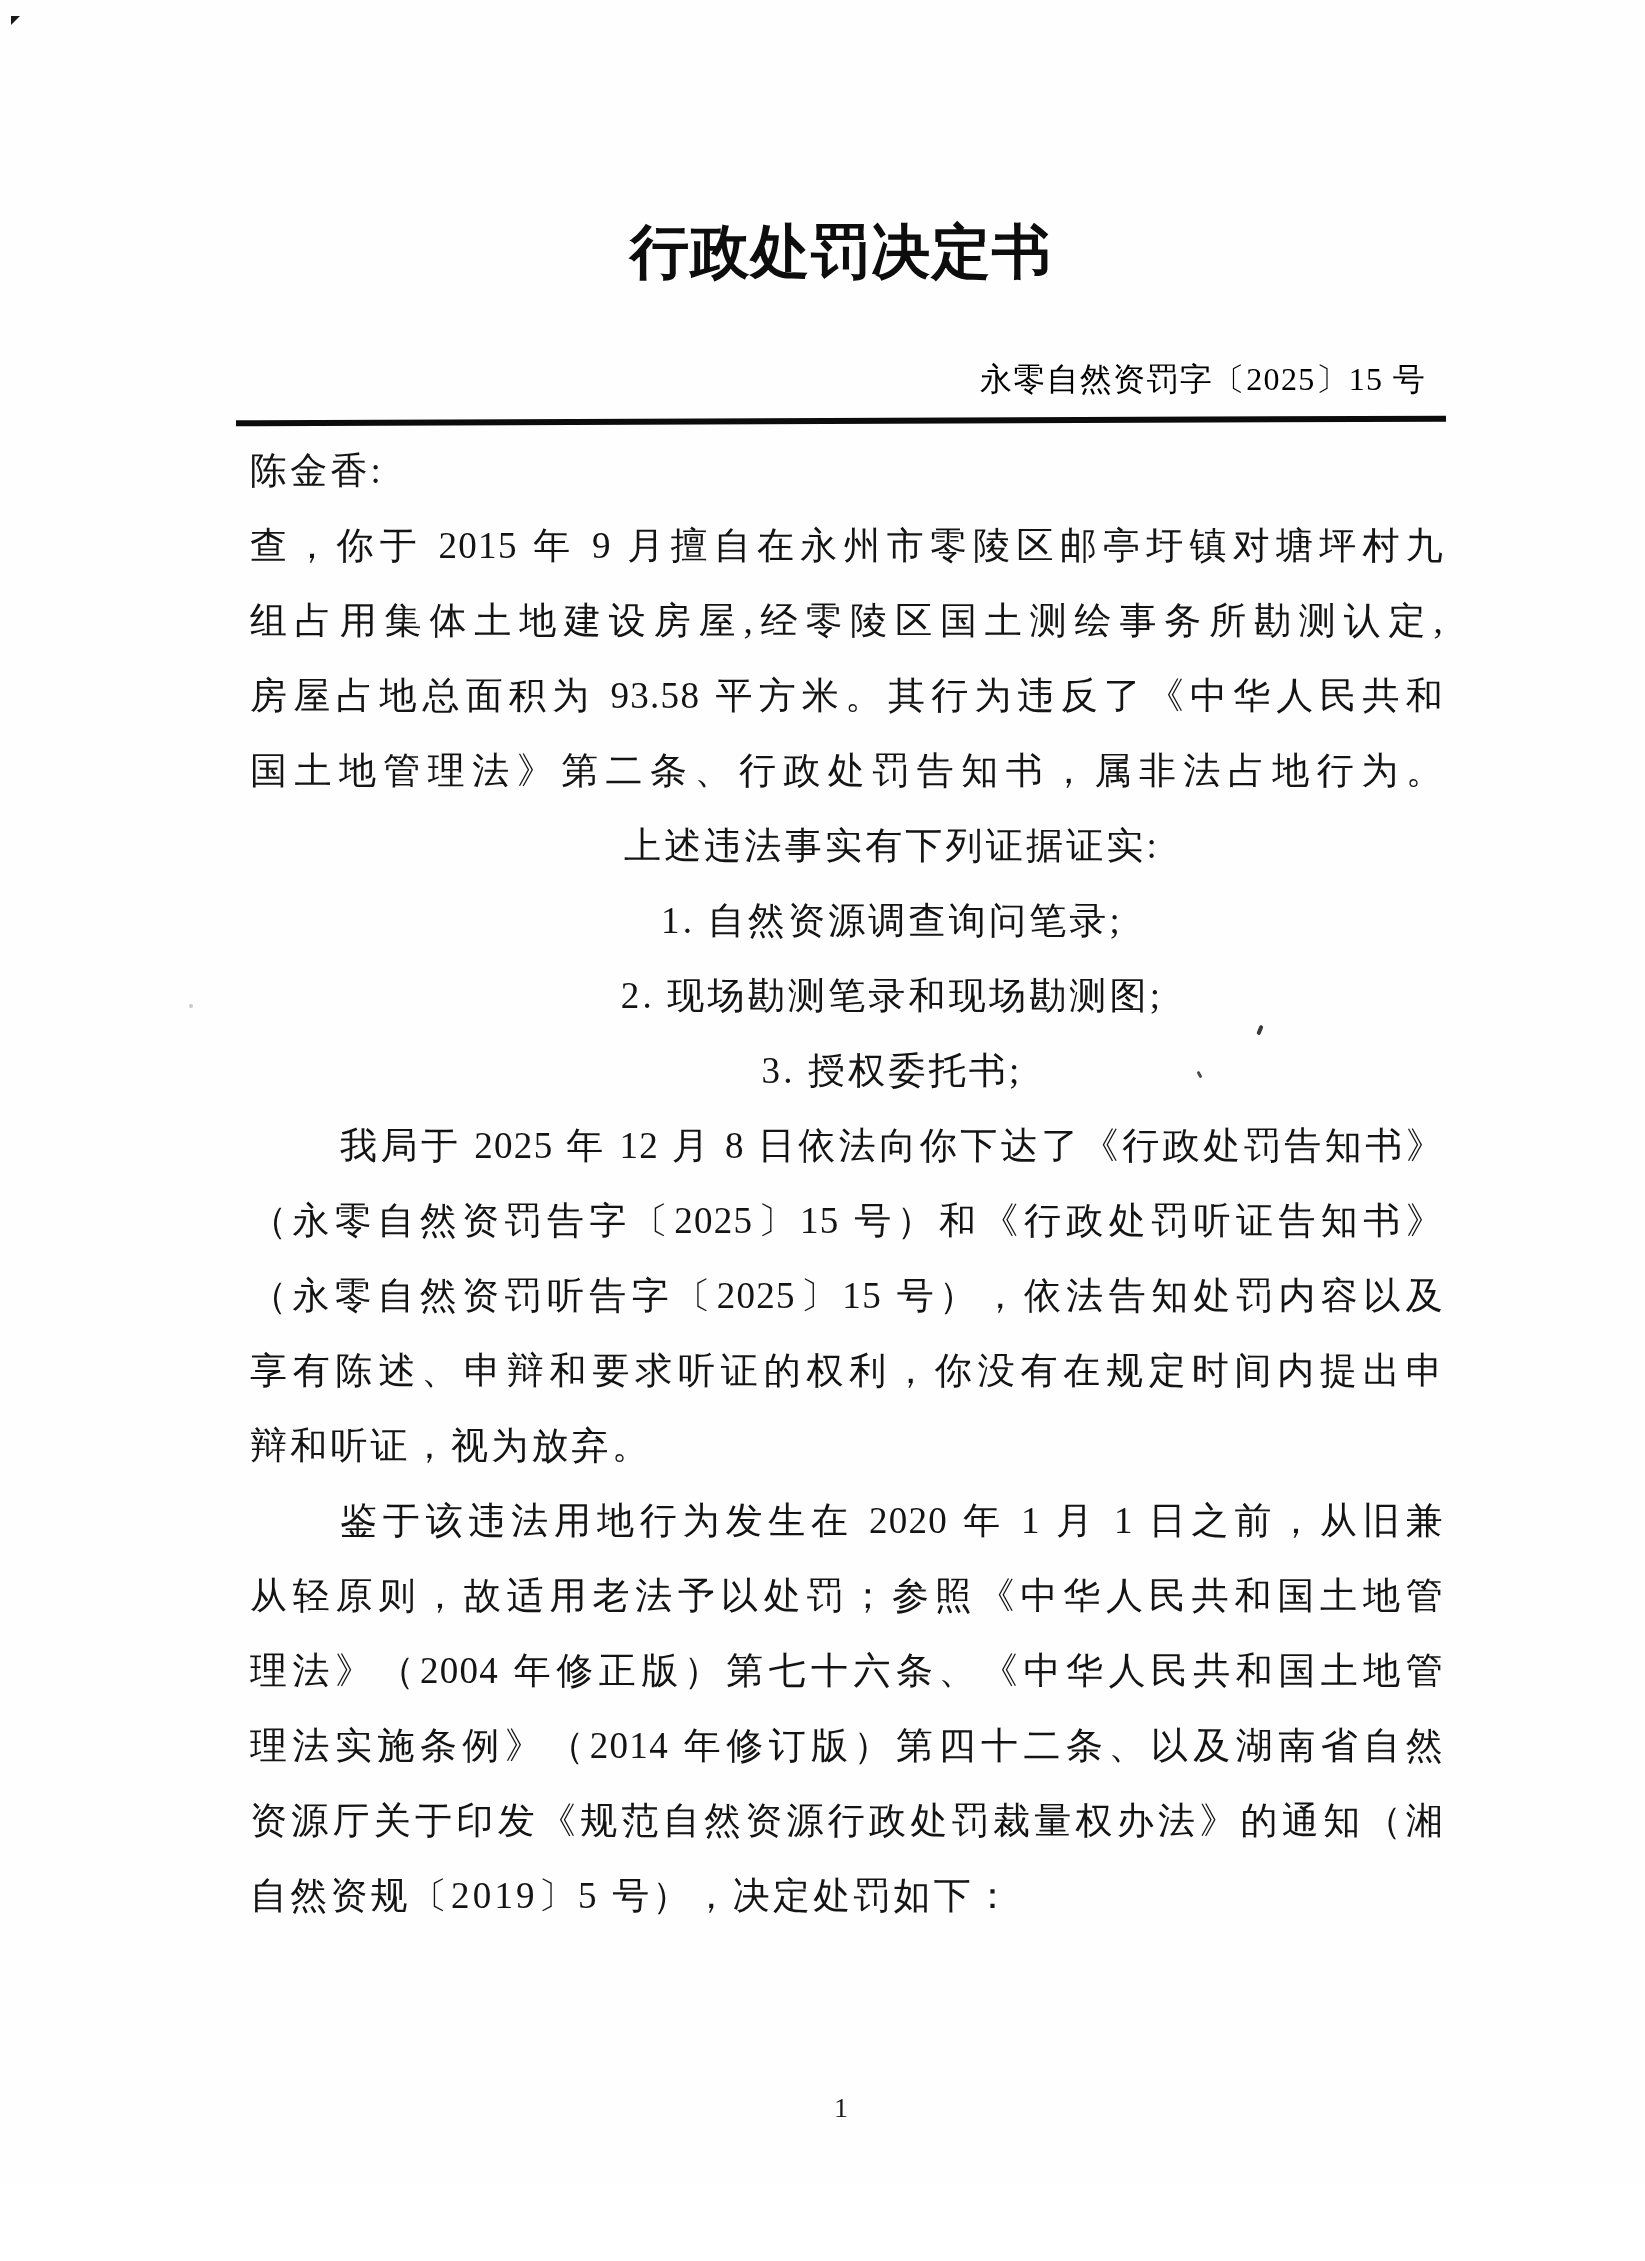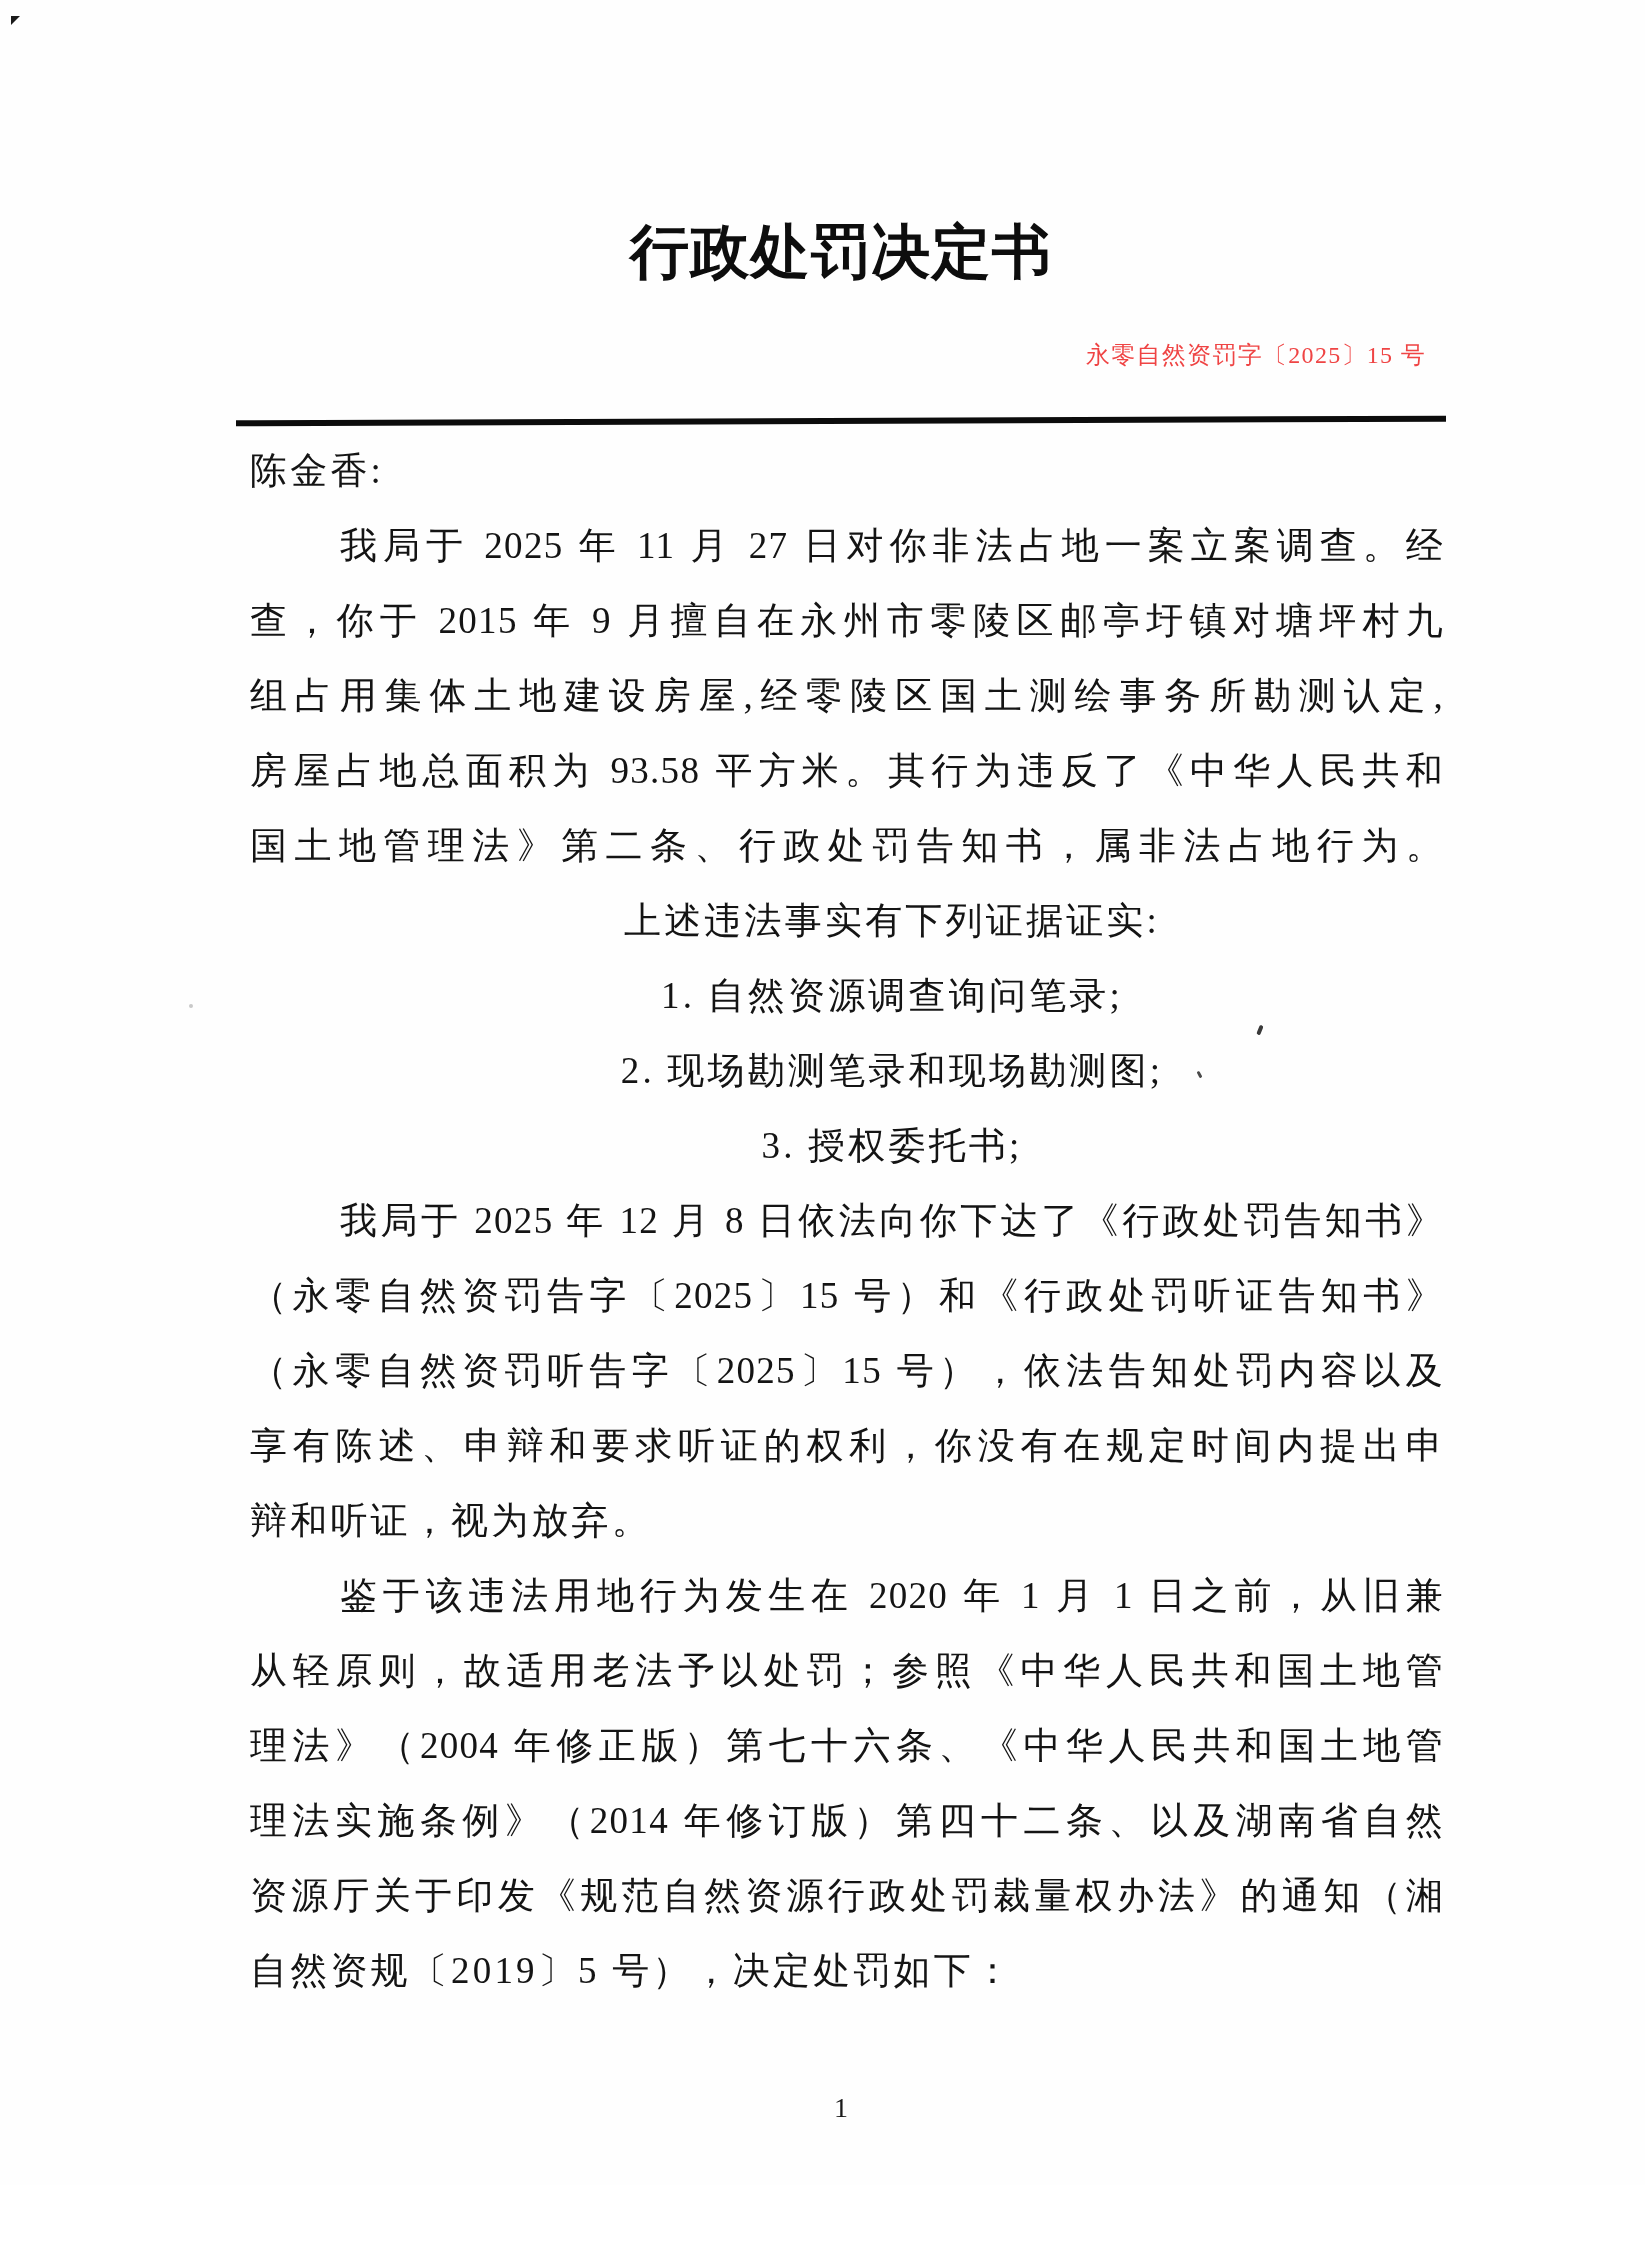--- a/index.html
+++ b/index.html
@@ -18,23 +18,23 @@
     border-right:9.7px solid transparent;
   }
   .title {
     position:absolute; top:213px; left:236px; width:1210px;
     text-align:center;
     font-size:59px; font-weight:700; letter-spacing:1.3px;
     color:#0d0d0d;
     white-space:nowrap;
   }
   .doc-number {
-    position:absolute; top:339px; right:219px;
-    font-size:24px; letter-spacing:1.3px;
-    color:#ef4444;
+    position:absolute; top:358px; right:219px;
+    font-size:32px; letter-spacing:1.3px;
+    color:#000000;
     white-space:nowrap;
   }
   .rule {
     position:absolute; left:236px; top:418px;
     width:1210px; height:5.8px;
     background:#0c0c0c;
     transform:rotate(-0.22deg);
   }
   .body-text {
     position:absolute; left:250px; top:433px; width:1194px;
@@ -77,21 +77,20 @@
   <div class="corner-mark"></div>
 
   <div class="title">行政处罚决定书</div>
 
   <div class="doc-number">永零自然资罚字〔2025〕15 号</div>
 
   <div class="rule"></div>
 
   <div class="body-text">
     <div class="line">陈金香:</div>
-  <div class="line indent fill">我局于 2025 年 11 月 27 日对你非法占地一案立案调查。经</div>
       <div class="line fill">查，你于 2015 年 9 月擅自在永州市零陵区邮亭圩镇对塘坪村九</div>
       <div class="line fill">组占用集体土地建设房屋,经零陵区国土测绘事务所勘测认定,</div>
       <div class="line fill">房屋占地总面积为 93.58 平方米。其行为违反了《中华人民共和</div>
       <div class="line fill">国土地管理法》第二条、行政处罚告知书，属非法占地行为。</div>
       <div class="line indent">上述违法事实有下列证据证实:</div>
       <div class="line indent">1. 自然资源调查询问笔录;</div>
       <div class="line indent">2. 现场勘测笔录和现场勘测图;</div>
       <div class="line indent">3. 授权委托书;</div>
       <div class="line indent fill">我局于 2025 年 12 月 8 日依法向你下达了《行政处罚告知书》</div>
       <div class="line fill">（永零自然资罚告字〔2025〕15 号）和《行政处罚听证告知书》</div>

